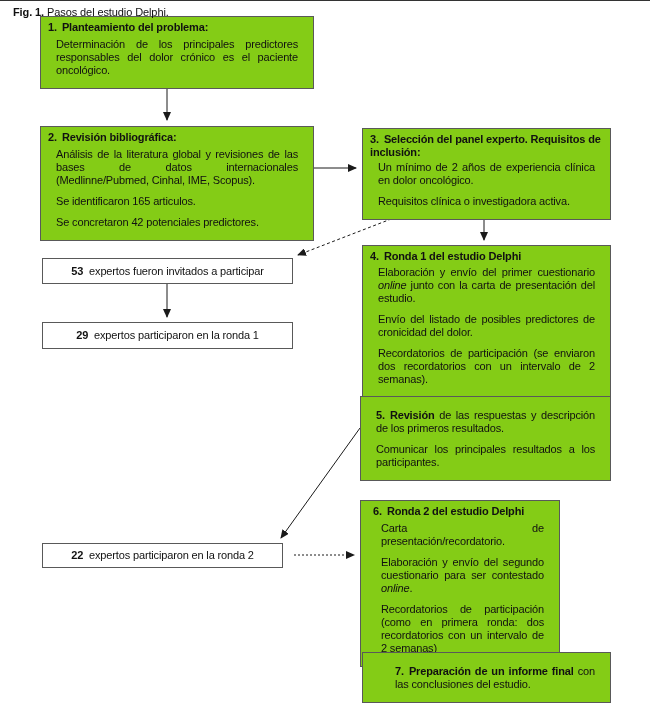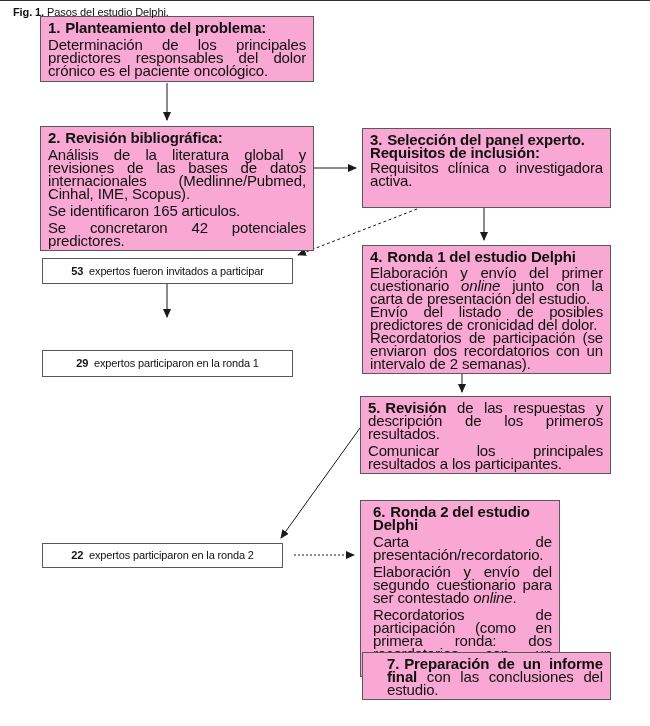--- a/index.html
+++ b/index.html
@@ -9,25 +9,25 @@
     letter-spacing:-0.15px;
   }
   svg.connectors { position:absolute; left:0; top:0; z-index:1; }
   svg.connectors line { stroke:#1a1a1a; stroke-width:1; }
   svg.connectors line.dashed { stroke-dasharray:3 2.5; }
   svg.connectors line.dotted { stroke-dasharray:2 2; }
   svg.connectors .ah { fill:#1a1a1a; }
 
   .box {
     position:absolute; z-index:2; box-sizing:border-box;
-    background:#f9a8d4; border:1px solid #595959;
-    font-size:15px; line-height:13px; padding:4px 7px 3px 7px;
+    background:#84cc16; border:1px solid #595959;
+    font-size:11px; line-height:13px; padding:4px 7px 3px 7px;
   }
   .box .title { font-weight:bold; margin:0 0 3px 0; text-align:left; }
-  .box p { margin:0; text-align:justify; }
+  .box p { margin:8px; text-align:justify; }
   .box p + p { margin-top:4px; }
   .box.tight p + p { margin-top:0; }
   .box .num { font-weight:bold; margin-right:5px; }
   .bold { font-weight:bold; }
   .ital { font-style:italic; }
 
   .sidebox {
     position:absolute; z-index:2; box-sizing:border-box;
     background:#ffffff; border:1px solid #595959;
     font-size:11px; line-height:13px; text-align:left;
@@ -70,28 +70,29 @@
 
   <div class="box" style="left:40px; top:126px; width:274px; min-height:90px;">
     <p class="title"><span class="num">2.</span><span>Revisión bibliográfica:</span></p>
     <p>Análisis de la literatura global y revisiones de las bases de datos internacionales (Medlinne/Pubmed, Cinhal, IME, Scopus).</p>
     <p>Se identificaron 165 articulos.</p>
     <p>Se concretaron 42 potenciales predictores.</p>
   </div>
 
   <div class="box tight" style="left:362px; top:128px; width:249px; min-height:80px;">
     <p class="title" style="margin-bottom:2px;"><span class="num">3.</span><span>Selección del panel experto. Requisitos de inclusión:</span></p>
+    <p>Un mínimo de 2 años de experiencia clínica en dolor oncológico.</p>
     <p>Requisitos clínica o investigadora activa.</p>
   </div>
 
   <div class="sidebox" style="left:42px; top:258px; width:251px; height:26px;">
     <span><b>53</b> <span>expertos fueron invitados a participar</span></span>
   </div>
 
-  <div class="sidebox" style="left:42px; top:322px; width:251px; height:27px;margin-top:28px;">
+  <div class="sidebox" style="left:42px; top:322px; width:251px; height:27px;">
     <span><b>29</b> <span>expertos participaron en la ronda 1</span></span>
   </div>
 
   <div class="box tight" style="left:362px; top:245px; width:249px; min-height:114px;">
     <p class="title"><span class="num">4.</span><span>Ronda 1 del estudio Delphi</span></p>
     <p><span>Elaboración y envío del primer cuestionario </span><span class="ital">online</span><span> junto con la carta de presentación del estudio.</span></p>
     <p>Envío del listado de posibles predictores de cronicidad del dolor.</p>
     <p>Recordatorios de participación (se enviaron dos recordatorios con un intervalo de 2 semanas).</p>
   </div>
 

